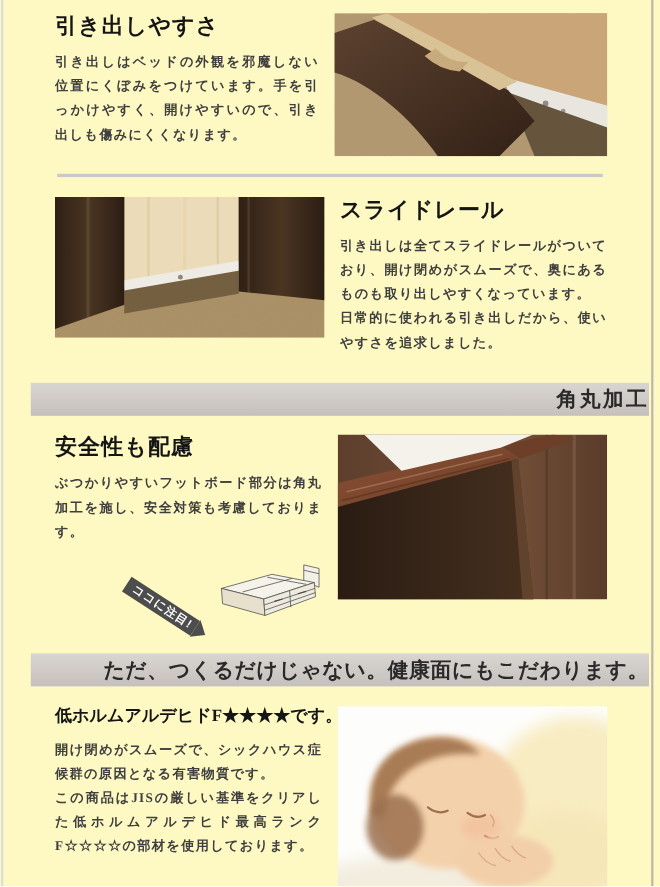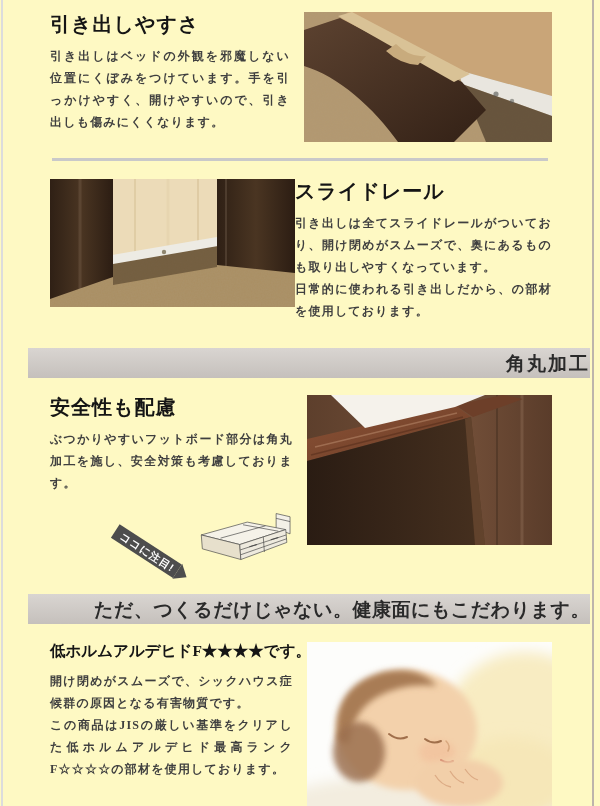--- a/index.html
+++ b/index.html
@@ -12,21 +12,21 @@
     box-sizing:border-box;
     padding-top:12px;
   }
   .edge{position:absolute;top:0;bottom:0;width:2px;}
   .edge-left{left:1px;background:#dcdcdc;}
   .edge-right{left:592px;background:#bdb4ab;}
 
   .row{display:flex;margin:0 48px 0 50px;align-items:flex-start;}
   .text-col{flex:1;min-width:0;}
   .pad-r{padding-right:14px;}
-  .pad-l{}
+  .pad-l{padding-left:14px;}
 
   h2{
     margin:0 0 9px 0;
     font-size:20px;
     font-weight:bold;
     color:var(--heading-text,#151515);
     letter-spacing:1px;
     line-height:1.2;
   }
   h2.small{font-size:15.5px;letter-spacing:0;white-space:nowrap;}
@@ -144,21 +144,21 @@
         <circle cx="114" cy="73" r="2.2" fill="#8f866f"></circle>
         <polygon points="0,0 63,0 63,98 0,120" fill="url(#dk2)"></polygon>
         <polygon points="167,0 245,0 245,94 167,86" fill="url(#dk2)"></polygon>
         <line x1="176" y1="0" x2="176" y2="87" stroke="rgba(255,230,200,0.12)" stroke-width="2"></line>
         <line x1="30" y1="0" x2="30" y2="110" stroke="rgba(255,230,200,0.10)" stroke-width="3"></line>
       </svg>
     </div>
     <div class="text-col pad-l">
       <h2>スライドレール</h2>
       <p class="body">引き出しは全てスライドレールがついており、開け閉めがスムーズで、奥にあるものも取り出しやすくなっています。</p>
-      <p class="body">日常的に使われる引き出しだから、の部材を使用しております。</p>
+      <p class="body">日常的に使われる引き出しだから、使いやすさを追求しました。</p>
     </div>
   </section>
 
   <div class="banner">
     <span>角丸加工</span>
   </div>
 
   <section class="row row3">
     <div class="text-col pad-r">
       <h2>安全性も配慮</h2>

